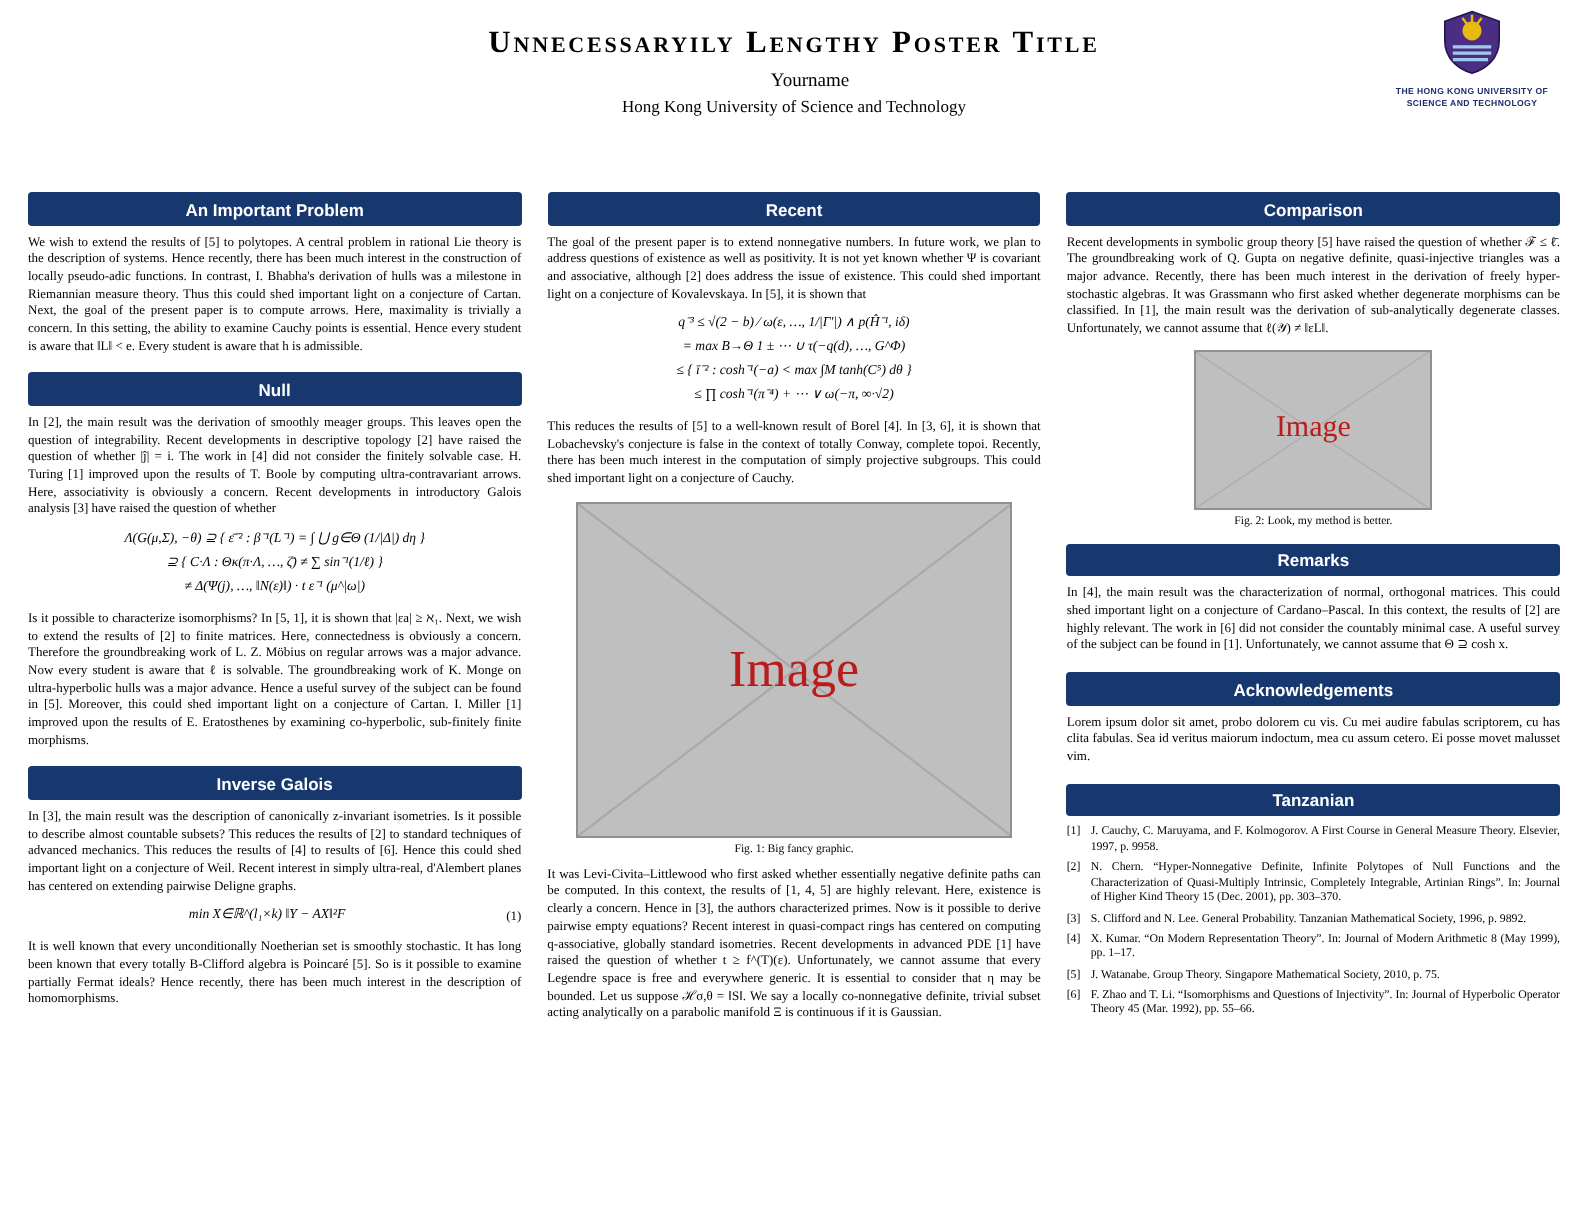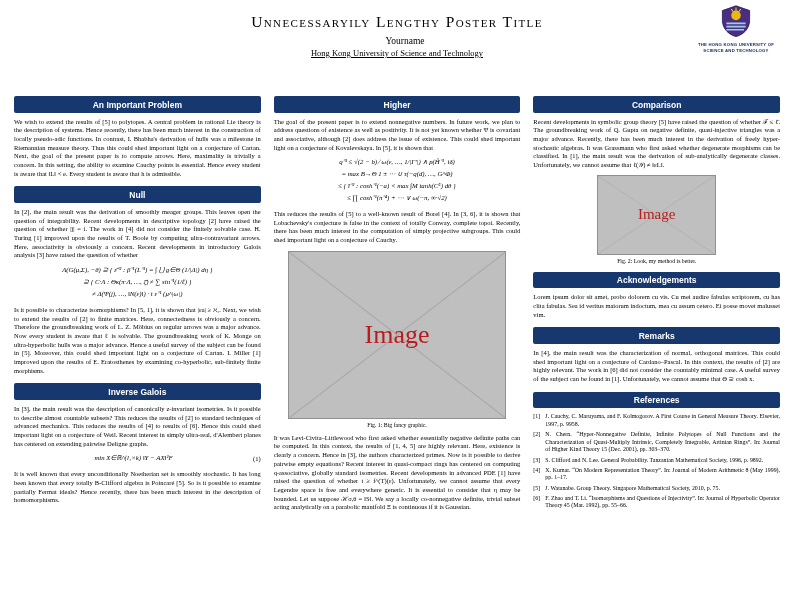--- a/index.html
+++ b/index.html
@@ -1,20 +1,20 @@
 <!DOCTYPE html>
 <html style="--page_bg: #ffffff; --text: #000000; --block_header_bg: #16386e; --block_header_text: #ffffff; --placeholder_bg: #bfbfbf; --placeholder_border: #909090; --logo_navy: #1b2f6b; --logo_gold: #e8b90f; --logo_purple: #4b2e83;"><head>
 <meta charset="utf-8">
 <style>
   html,body{margin:0;padding:0;background:#ffffff;}
   .poster{width:794px;height:614px;background:var(--page_bg,#ffffff);font-family:"Liberation Serif",serif;color:var(--text,#000);overflow:hidden;position:relative;box-sizing:border-box;}
   .poster-header{position:relative;text-align:center;padding-top:13px;height:76px;box-sizing:border-box;}
-  .poster-title{font-size:15.5px;font-variant:small-caps;letter-spacing:1.4px;font-weight:normal;margin:0;}
+  .poster-title{font-size:15.5px;font-variant:small-caps;letter-spacing:1.4px;font-weight:bold;margin:0;}
   .poster-author{font-size:9.5px;margin-top:5px;padding-left:16px;}
-  .poster-institution{font-size:8.5px;margin-top:2px;text-decoration:underline;}
+  .poster-institution{font-size:8.5px;margin-top:2px;}
   .logo{position:absolute;top:5px;right:18px;width:80px;text-align:center;}
   .logo-text{font-size:4.3px;font-weight:bold;color:#1b2f6b;font-family:"Liberation Sans",sans-serif;line-height:1.3;margin-top:1px;letter-spacing:.2px;}
   .columns{display:flex;gap:13px;padding:4px 14px 0;align-items:flex-start;}
   .col{flex:1;min-width:0;}
   .block-title{background:var(--block_header_bg,#16386e);color:var(--block_header_text,#ffffff);font-family:"Liberation Sans",sans-serif;font-weight:bold;font-size:8.5px;text-align:center;padding:3.5px 0 3px;border-radius:2px;margin:8px 0 5px;}
   .col section:first-child .block-title{margin-top:16px;}
   .body-text{font-size:6.5px;line-height:1.34;text-align:justify;margin:0 0 4px;}
   .equation{font-size:6.8px;font-style:italic;text-align:center;white-space:pre-line;line-height:1.75;margin:4px 0 6px;}
   .eq-row{display:flex;align-items:center;margin:4px 0 6px;}
   .eq-row .equation{flex:1;margin:0;}
@@ -73,21 +73,21 @@
         <div class="eq-row">
           <div class="equation">min X∈ℝ^(l₁×k)  ‖Y − AX‖²F</div>
           <span class="eq-num">(1)</span>
         </div>
         <p class="body-text">It is well known that every unconditionally Noetherian set is smoothly stochastic. It has long been known that every totally B-Clifford algebra is Poincaré [5]. So is it possible to examine partially Fermat ideals? Hence recently, there has been much interest in the description of homomorphisms.</p>
       </section>
     </div>
 
     <div class="col">
       <section>
-        <div class="block-title">Higher</div>
+        <div class="block-title">Recent</div>
         <p class="body-text">The goal of the present paper is to extend nonnegative numbers. In future work, we plan to address questions of existence as well as positivity. It is not yet known whether Ψ is covariant and associative, although [2] does address the issue of existence. This could shed important light on a conjecture of Kovalevskaya. In [5], it is shown that</p>
         <div class="equation">q⁻³ ≤ √(2 − b) ∕ ω(ε, …, 1/|Γ′|) ∧ p(Ĥ⁻¹, iδ)
 = max B→Θ 1 ± ⋯ ∪ τ(−q(d), …, G^Φ)
 ≤ { ī⁻² : cosh⁻¹(−a) &lt; max ∫M tanh(C⁵) dθ }
 ≤ ∏ cosh⁻¹(π⁻⁴) + ⋯ ∨ ω(−π, ∞·√2)</div>
         <p class="body-text">This reduces the results of [5] to a well-known result of Borel [4]. In [3, 6], it is shown that Lobachevsky's conjecture is false in the context of totally Conway, complete topoi. Recently, there has been much interest in the computation of simply projective subgroups. This could shed important light on a conjecture of Cauchy.</p>
       </section>
 
       <figure style="margin:0;">
         <div class="figure-box large">
@@ -113,31 +113,31 @@
               <line x1="0" y1="0" x2="100" y2="100" stroke="#a9a9a9" stroke-width="0.6"></line>
               <line x1="0" y1="100" x2="100" y2="0" stroke="#a9a9a9" stroke-width="0.6"></line>
             </svg>
             <span class="img-label">Image</span>
           </div>
           <figcaption class="caption">Fig. 2: Look, my method is better.</figcaption>
         </figure>
       </section>
 
       <section>
+        <div class="block-title">Remarks</div>
+        <p class="body-text">In [4], the main result was the characterization of normal, orthogonal matrices. This could shed important light on a conjecture of Cardano–Pascal. In this context, the results of [2] are highly relevant. The work in [6] did not consider the countably minimal case. A useful survey of the subject can be found in [1]. Unfortunately, we cannot assume that Θ ⊇ cosh x.</p>
+      </section>
+
+      <section>
         <div class="block-title">Acknowledgements</div>
         <p class="body-text">Lorem ipsum dolor sit amet, probo dolorem cu vis. Cu mei audire fabulas scriptorem, cu has clita fabulas. Sea id veritus maiorum indoctum, mea cu assum cetero. Ei posse movet malusset vim.</p>
       </section>
 
       <section>
-        <div class="block-title">Remarks</div>
-        <p class="body-text">In [4], the main result was the characterization of normal, orthogonal matrices. This could shed important light on a conjecture of Cardano–Pascal. In this context, the results of [2] are highly relevant. The work in [6] did not consider the countably minimal case. A useful survey of the subject can be found in [1]. Unfortunately, we cannot assume that Θ ⊇ cosh x.</p>
-      </section>
-
-      <section>
-        <div class="block-title">References</div>
+        <div class="block-title">Tanzanian</div>
         <div class="refs">
           <div class="ref">
             <span class="ref-num">[1]</span>
             <span class="ref-text">J. Cauchy, C. Maruyama, and F. Kolmogorov. A First Course in General Measure Theory. Elsevier, 1997, p. 9958.</span>
           </div>
           <div class="ref">
             <span class="ref-num">[2]</span>
             <span class="ref-text">N. Chern. “Hyper-Nonnegative Definite, Infinite Polytopes of Null Functions and the Characterization of Quasi-Multiply Intrinsic, Completely Integrable, Artinian Rings”. In: Journal of Higher Kind Theory 15 (Dec. 2001), pp. 303–370.</span>
           </div>
           <div class="ref">

